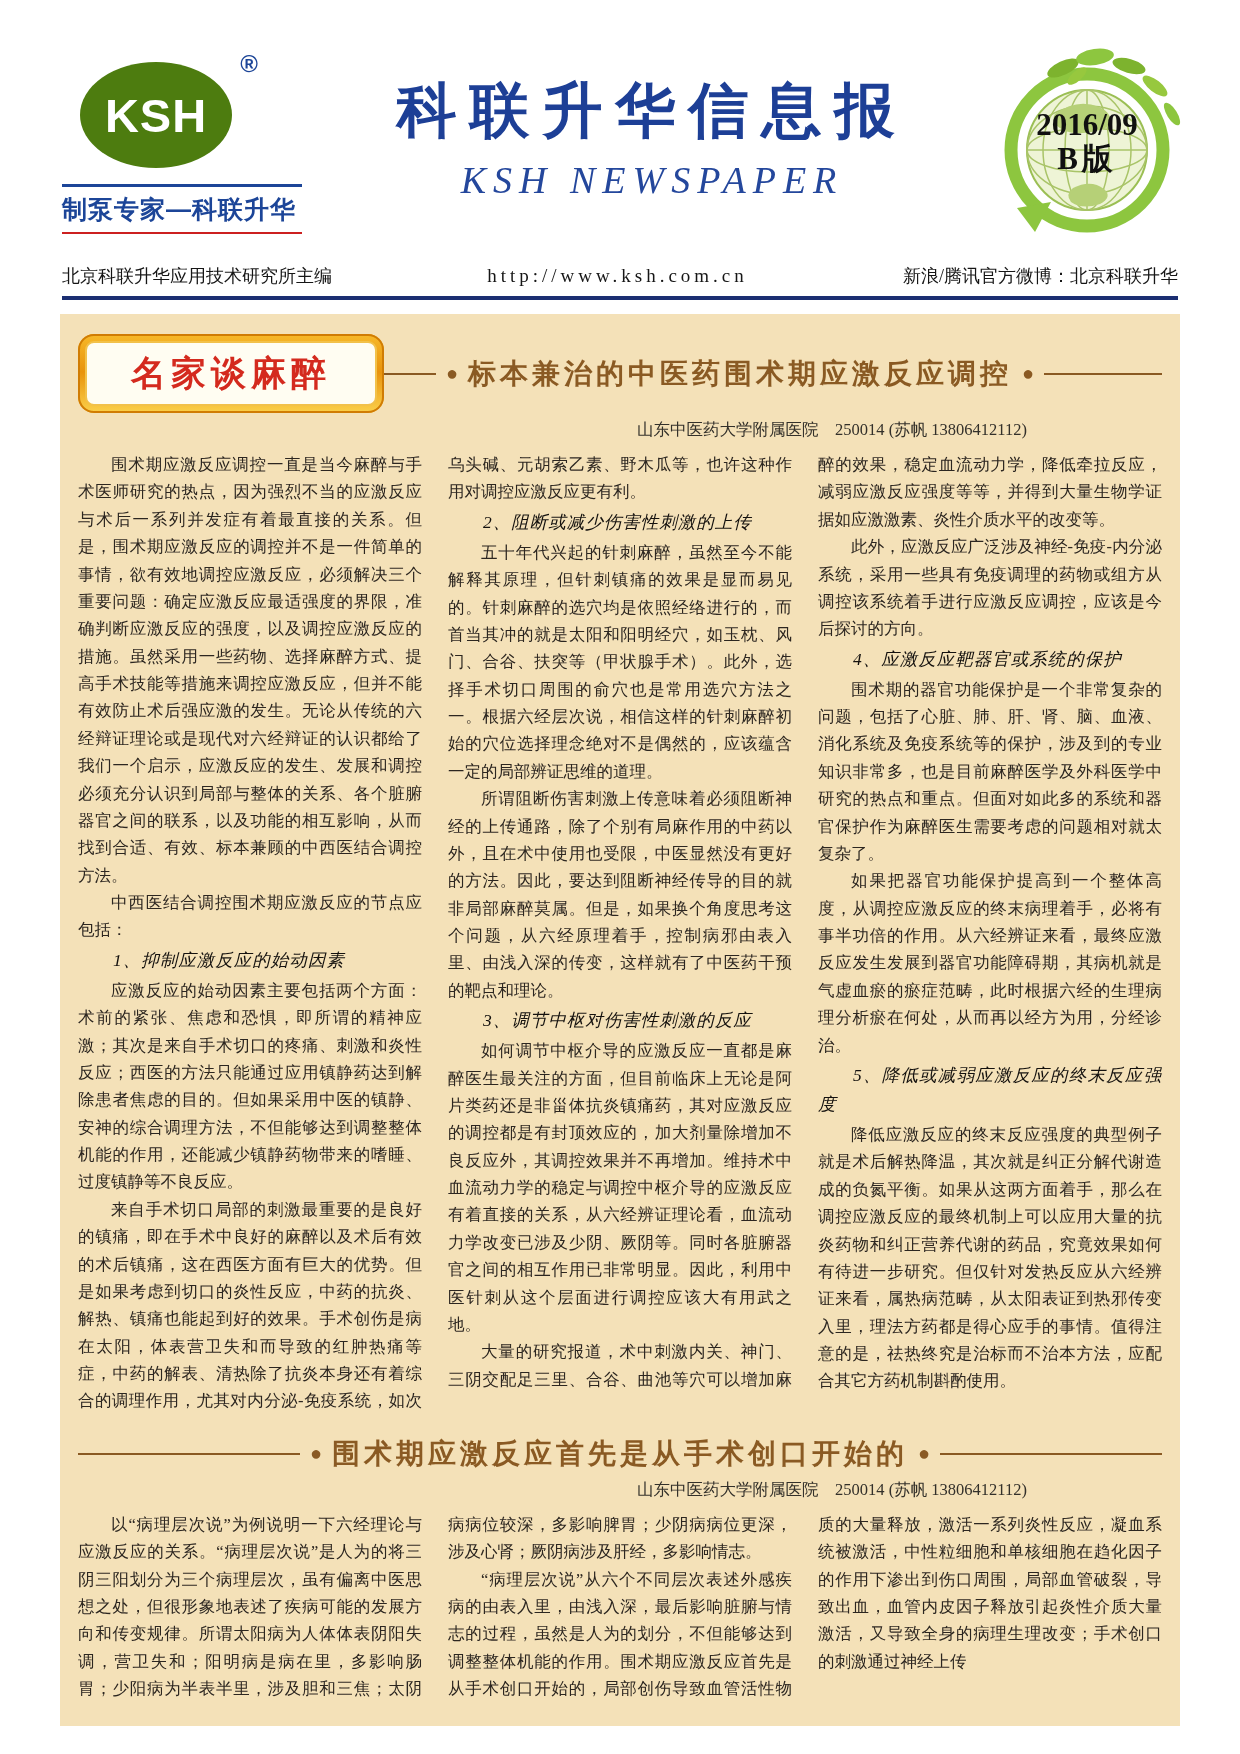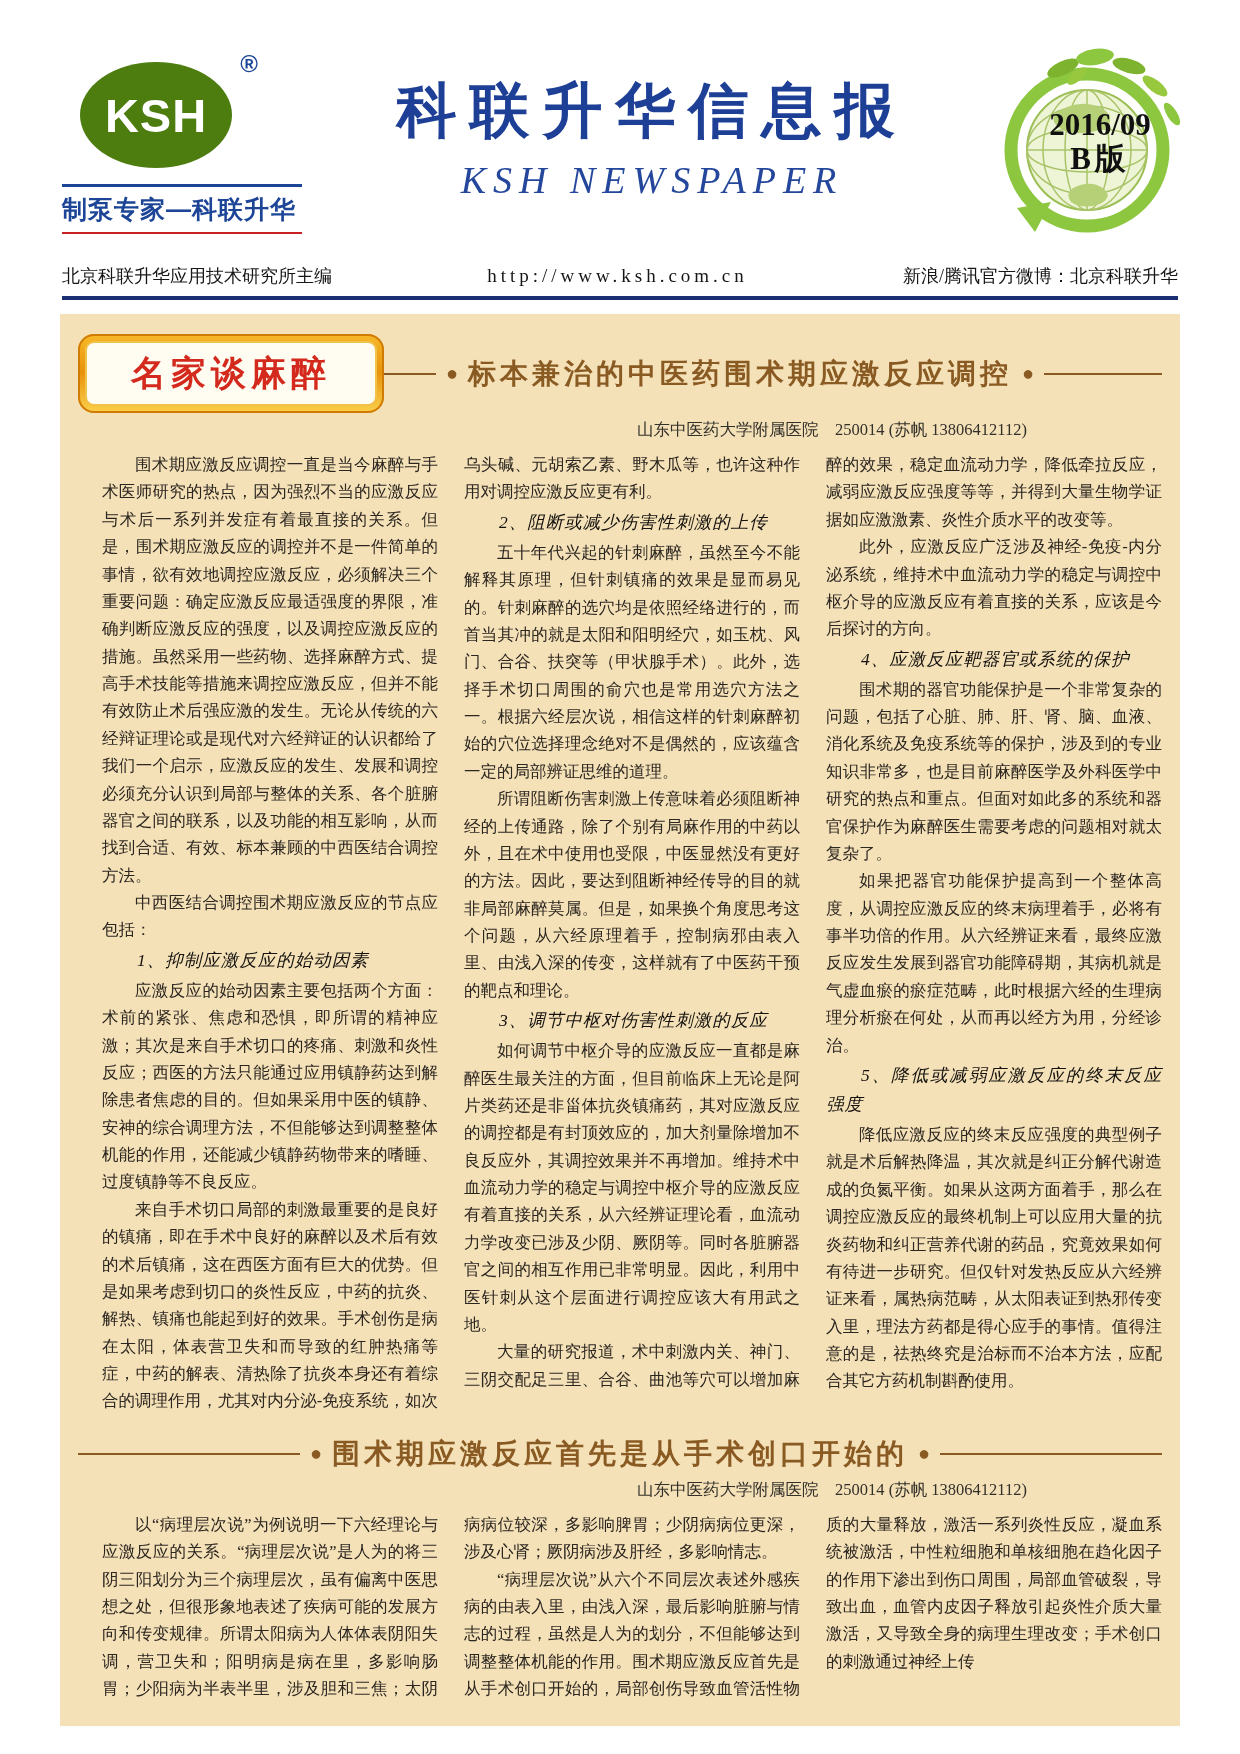--- a/index.html
+++ b/index.html
@@ -19,21 +19,21 @@
   .logo-rule-blue{height:3px;background:#1c4598;margin-top:16px;width:240px;}
   .tagline{color:#1c4598;font-size:25px;font-weight:bold;margin-top:6px;
            font-family:"Liberation Sans","DejaVu Sans",sans-serif;letter-spacing:1px;}
   .logo-rule-red{height:2px;background:#cc2020;margin-top:6px;width:240px;}
 
   .title-block{flex:1;text-align:center;padding-top:30px;}
   .paper-title{color:#1d3f96;font-size:60px;font-weight:900;letter-spacing:13px;line-height:1.1;}
   .paper-subtitle{color:#24479c;font-size:38px;font-style:italic;letter-spacing:7px;margin-top:14px;}
 
   .globe-badge{position:relative;width:205px;flex:none;margin-top:-12px;}
-  .globe-text{position:absolute;top:72px;left:13px;width:200px;text-align:center;color:#101010;
+  .globe-text{position:absolute;top:72px;left:0;width:200px;text-align:center;color:#101010;
               font-weight:bold;line-height:1.1;}
   .globe-text .d{font-size:31px;display:block;}
   .globe-text .e{font-size:31px;display:block;letter-spacing:4px;}
 
   
   .info-row{display:flex;justify-content:space-between;align-items:baseline;
             margin:12px 62px 0 62px;font-size:18px;color:#161616;}
   .info-row .url{letter-spacing:4px;font-size:19px;}
   .navy-rule{height:4px;background:#1b2e72;margin:8px 62px 0 62px;}
 
@@ -50,21 +50,21 @@
 
   .art-title-row{flex:1;display:flex;align-items:center;}
   .art-title-row .rule{flex:1;height:2px;background:#8a5a23;}
   .art-title-row .rule.short{flex:none;width:52px;}
   .art-title-row .dot{color:#8a5a23;font-size:20px;margin:0 10px;}
   .art-title{color:#8a5a23;font-size:28px;font-weight:bold;letter-spacing:4px;white-space:nowrap;}
 
   .affiliation{text-align:right;padding-right:135px;font-size:16.5px;color:#33302a;margin-top:6px;}
 
   .body{margin-top:10px;column-count:3;column-gap:26px;text-align:justify;
-        font-size:16.5px;line-height:1.66;color:#2c2620;margin-left:24px;}
+        font-size:16.5px;line-height:1.66;color:#2c2620;}
   .body-para{text-indent:2em;margin:0;}
   .body-heading{text-indent:2em;margin:2px 0;font-weight:normal;font-style:italic;
                 color:#14110e;font-size:17.5px;letter-spacing:1px;}
 
   .art2-head{display:flex;align-items:center;margin-top:20px;}
   .art2-head .rule{flex:1;height:2px;background:#8a5a23;}
   .art2-head .dot{color:#8a5a23;font-size:20px;margin:0 10px;}
 </style>
 </head>
 <body>
@@ -149,21 +149,21 @@
         <div class="body-para">中西医结合调控围术期应激反应的节点应包括：</div>
         <div class="body-heading">1、抑制应激反应的始动因素</div>
         <div class="body-para">应激反应的始动因素主要包括两个方面：术前的紧张、焦虑和恐惧，即所谓的精神应激；其次是来自手术切口的疼痛、刺激和炎性反应；西医的方法只能通过应用镇静药达到解除患者焦虑的目的。但如果采用中医的镇静、安神的综合调理方法，不但能够达到调整整体机能的作用，还能减少镇静药物带来的嗜睡、过度镇静等不良反应。</div>
         <div class="body-para">来自手术切口局部的刺激最重要的是良好的镇痛，即在手术中良好的麻醉以及术后有效的术后镇痛，这在西医方面有巨大的优势。但是如果考虑到切口的炎性反应，中药的抗炎、解热、镇痛也能起到好的效果。手术创伤是病在太阳，体表营卫失和而导致的红肿热痛等症，中药的解表、清热除了抗炎本身还有着综合的调理作用，尤其对内分泌-免疫系统，如次乌头碱、元胡索乙素、野木瓜等，也许这种作用对调控应激反应更有利。</div>
         <div class="body-heading">2、阻断或减少伤害性刺激的上传</div>
         <div class="body-para">五十年代兴起的针刺麻醉，虽然至今不能解释其原理，但针刺镇痛的效果是显而易见的。针刺麻醉的选穴均是依照经络进行的，而首当其冲的就是太阳和阳明经穴，如玉枕、风门、合谷、扶突等（甲状腺手术）。此外，选择手术切口周围的俞穴也是常用选穴方法之一。根据六经层次说，相信这样的针刺麻醉初始的穴位选择理念绝对不是偶然的，应该蕴含一定的局部辨证思维的道理。</div>
         <div class="body-para">所谓阻断伤害刺激上传意味着必须阻断神经的上传通路，除了个别有局麻作用的中药以外，且在术中使用也受限，中医显然没有更好的方法。因此，要达到阻断神经传导的目的就非局部麻醉莫属。但是，如果换个角度思考这个问题，从六经原理着手，控制病邪由表入里、由浅入深的传变，这样就有了中医药干预的靶点和理论。</div>
         <div class="body-heading">3、调节中枢对伤害性刺激的反应</div>
         <div class="body-para">如何调节中枢介导的应激反应一直都是麻醉医生最关注的方面，但目前临床上无论是阿片类药还是非甾体抗炎镇痛药，其对应激反应的调控都是有封顶效应的，加大剂量除增加不良反应外，其调控效果并不再增加。维持术中血流动力学的稳定与调控中枢介导的应激反应有着直接的关系，从六经辨证理论看，血流动力学改变已涉及少阴、厥阴等。同时各脏腑器官之间的相互作用已非常明显。因此，利用中医针刺从这个层面进行调控应该大有用武之地。</div>
         <div class="body-para">大量的研究报道，术中刺激内关、神门、三阴交配足三里、合谷、曲池等穴可以增加麻醉的效果，稳定血流动力学，降低牵拉反应，减弱应激反应强度等等，并得到大量生物学证据如应激激素、炎性介质水平的改变等。</div>
-        <div class="body-para">此外，应激反应广泛涉及神经-免疫-内分泌系统，维持术中血流动力学的稳定与调控中枢介导的应激反应有着直接的关系，应该是今后探讨的方向。</div>
+        <div class="body-para">此外，应激反应广泛涉及神经-免疫-内分泌系统，采用一些具有免疫调理的药物或组方从调控该系统着手进行应激反应调控，应该是今后探讨的方向。</div>
         <div class="body-heading">4、应激反应靶器官或系统的保护</div>
         <div class="body-para">围术期的器官功能保护是一个非常复杂的问题，包括了心脏、肺、肝、肾、脑、血液、消化系统及免疫系统等的保护，涉及到的专业知识非常多，也是目前麻醉医学及外科医学中研究的热点和重点。但面对如此多的系统和器官保护作为麻醉医生需要考虑的问题相对就太复杂了。</div>
         <div class="body-para">如果把器官功能保护提高到一个整体高度，从调控应激反应的终末病理着手，必将有事半功倍的作用。从六经辨证来看，最终应激反应发生发展到器官功能障碍期，其病机就是气虚血瘀的瘀症范畴，此时根据六经的生理病理分析瘀在何处，从而再以经方为用，分经诊治。</div>
         <div class="body-heading">5、降低或减弱应激反应的终末反应强度</div>
         <div class="body-para">降低应激反应的终末反应强度的典型例子就是术后解热降温，其次就是纠正分解代谢造成的负氮平衡。如果从这两方面着手，那么在调控应激反应的最终机制上可以应用大量的抗炎药物和纠正营养代谢的药品，究竟效果如何有待进一步研究。但仅针对发热反应从六经辨证来看，属热病范畴，从太阳表证到热邪传变入里，理法方药都是得心应手的事情。值得注意的是，祛热终究是治标而不治本方法，应配合其它方药机制斟酌使用。</div>
       </div>
 
     <div class="art2-head">
       <div class="rule"></div>
       <span class="dot">●</span>

